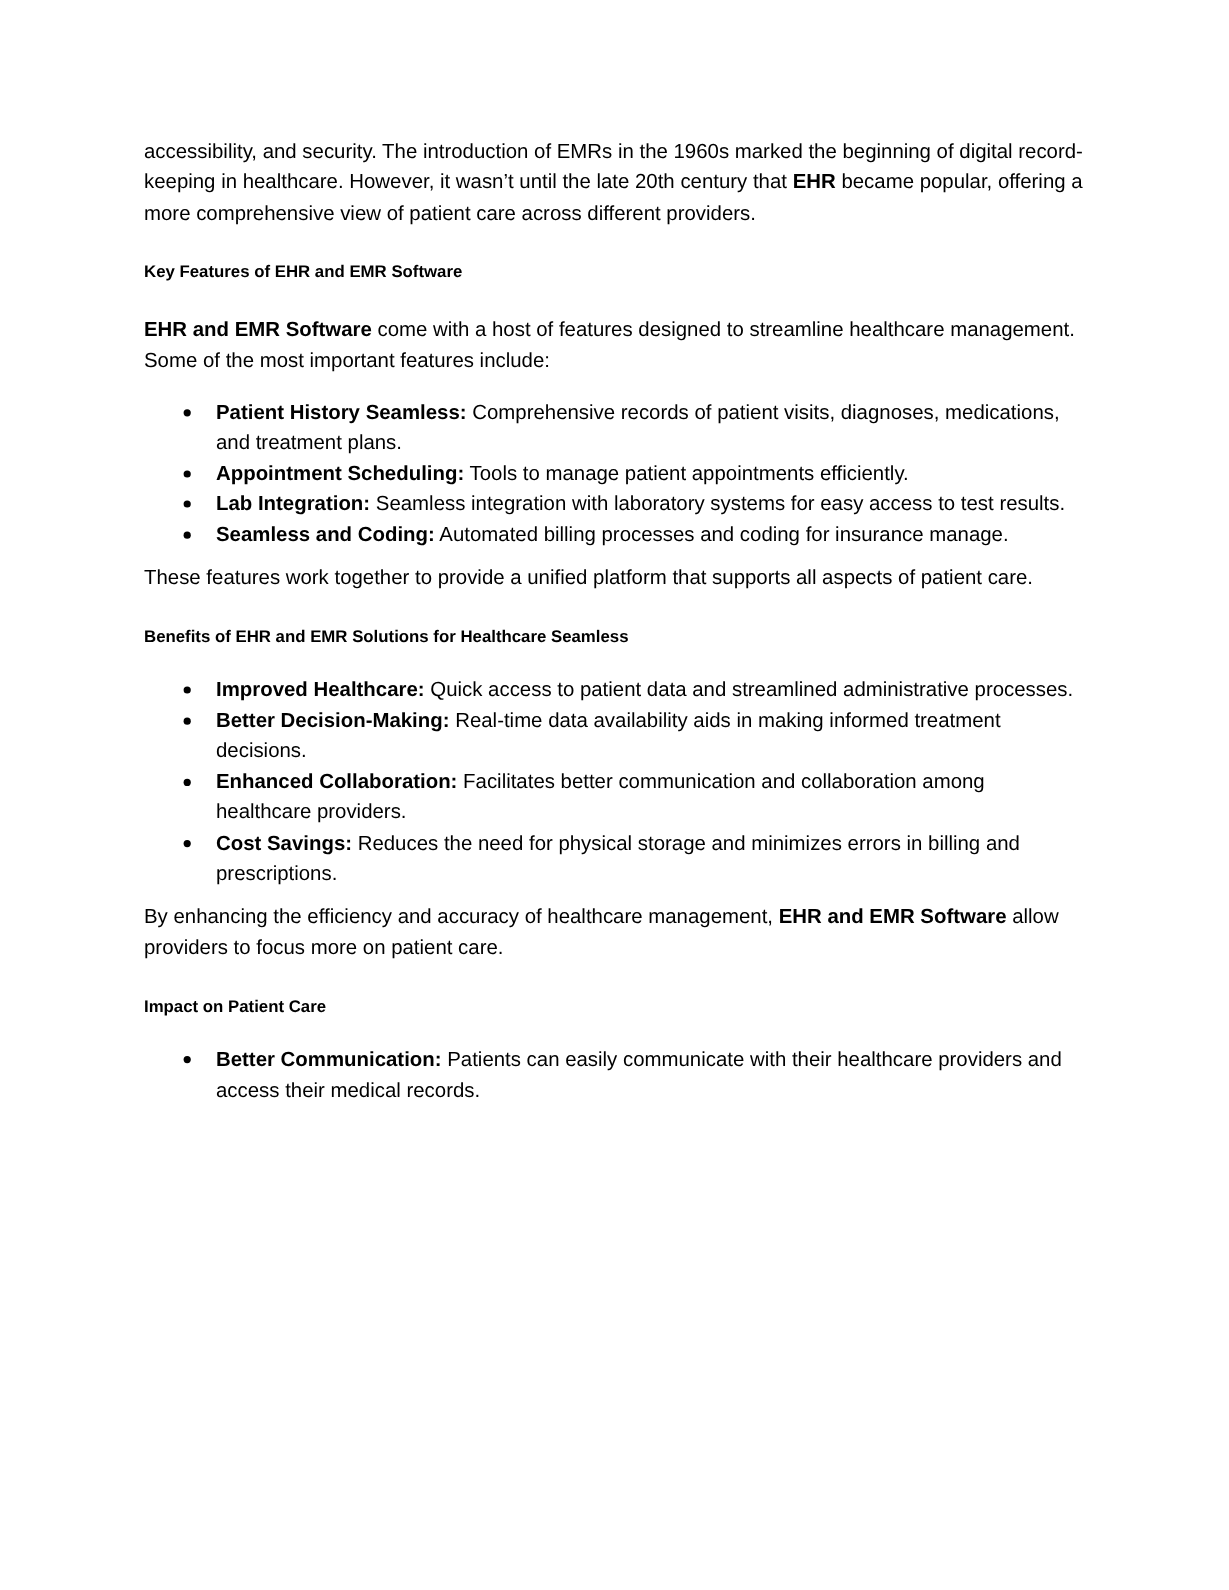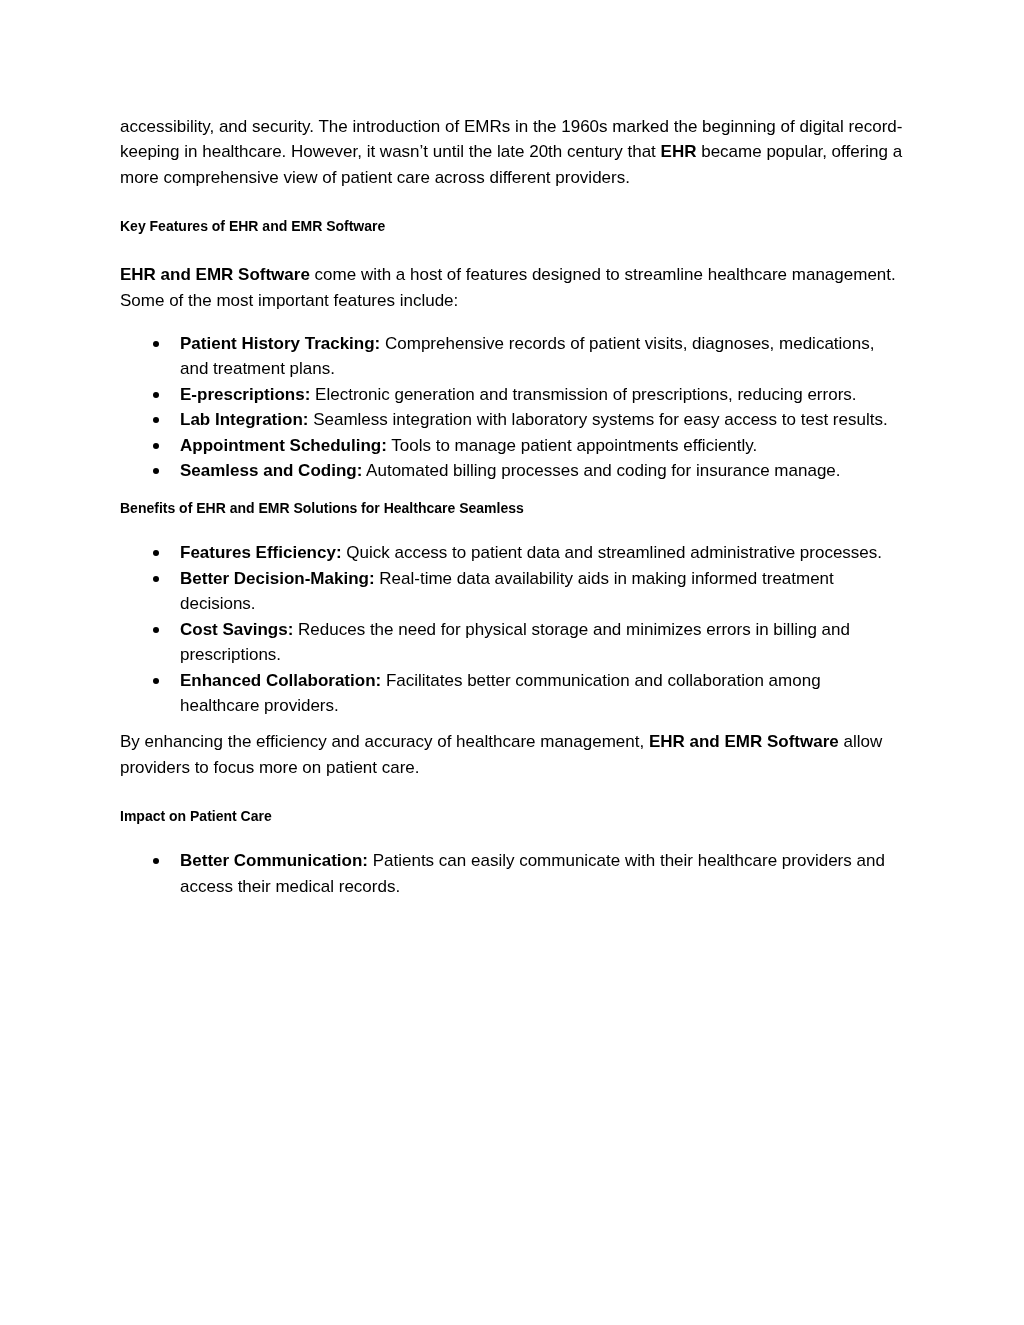--- a/index.html
+++ b/index.html
@@ -65,32 +65,32 @@
 </style>
 </head>
 <body>
 
 <div class="page">
   <div class="doc" id="doc">
       <p><span>accessibility, and security. The introduction of EMRs in the 1960s marked the beginning of digital record-keeping in healthcare. However, it wasn’t until the late 20th century that </span><strong>EHR</strong><span> became popular, offering a more comprehensive view of patient care across different providers.</span></p>
       <h2><span>Key Features of EHR and EMR Software</span></h2>
       <p><strong>EHR and EMR Software</strong><span> come with a host of features designed to streamline healthcare management. Some of the most important features include:</span></p>
       <ul>
-        <li><span class="bullet-dot"></span><strong>Patient History Tracking:</strong><span> Comprehensive records of patient visits, diagnoses, medications, and treatment plans.</span></li>
-        <li><span class="bullet-dot"></span><strong>E-prescriptions:</strong><span> Electronic generation and transmission of prescriptions, reducing errors.</span></li>
+        <li><span class="bullet-dot"></span><strong>Patient History Seamless:</strong><span> Comprehensive records of patient visits, diagnoses, medications, and treatment plans.</span></li>
+        <li><span class="bullet-dot"></span><strong>Appointment Scheduling:</strong><span> Tools to manage patient appointments efficiently.</span></li>
         <li><span class="bullet-dot"></span><strong>Lab Integration:</strong><span> Seamless integration with laboratory systems for easy access to test results.</span></li>
-        <li><span class="bullet-dot"></span><strong>Appointment Scheduling:</strong><span> Tools to manage patient appointments efficiently.</span></li>
         <li><span class="bullet-dot"></span><strong>Seamless and Coding:</strong><span> Automated billing processes and coding for insurance manage.</span></li>
       </ul>
+      <p><span>These features work together to provide a unified platform that supports all aspects of patient care.</span></p>
       <h2><span>Benefits of EHR and EMR Solutions for Healthcare Seamless</span></h2>
       <ul>
-        <li><span class="bullet-dot"></span><strong>Features Efficiency:</strong><span> Quick access to patient data and streamlined administrative processes.</span></li>
+        <li><span class="bullet-dot"></span><strong>Improved Healthcare:</strong><span> Quick access to patient data and streamlined administrative processes.</span></li>
         <li><span class="bullet-dot"></span><strong>Better Decision-Making:</strong><span> Real-time data availability aids in making informed treatment decisions.</span></li>
+        <li><span class="bullet-dot"></span><strong>Enhanced Collaboration:</strong><span> Facilitates better communication and collaboration among healthcare providers.</span></li>
         <li><span class="bullet-dot"></span><strong>Cost Savings:</strong><span> Reduces the need for physical storage and minimizes errors in billing and prescriptions.</span></li>
-        <li><span class="bullet-dot"></span><strong>Enhanced Collaboration:</strong><span> Facilitates better communication and collaboration among healthcare providers.</span></li>
       </ul>
       <p><span>By enhancing the efficiency and accuracy of healthcare management, </span><strong>EHR and EMR Software</strong><span> allow providers to focus more on patient care.</span></p>
       <h2><span>Impact on Patient Care</span></h2>
       <ul>
         <li><span class="bullet-dot"></span><strong>Better Communication:</strong><span> Patients can easily communicate with their healthcare providers and access their medical records.</span></li>
       </ul>
     </div>
 </div>
 
 </body></html>

